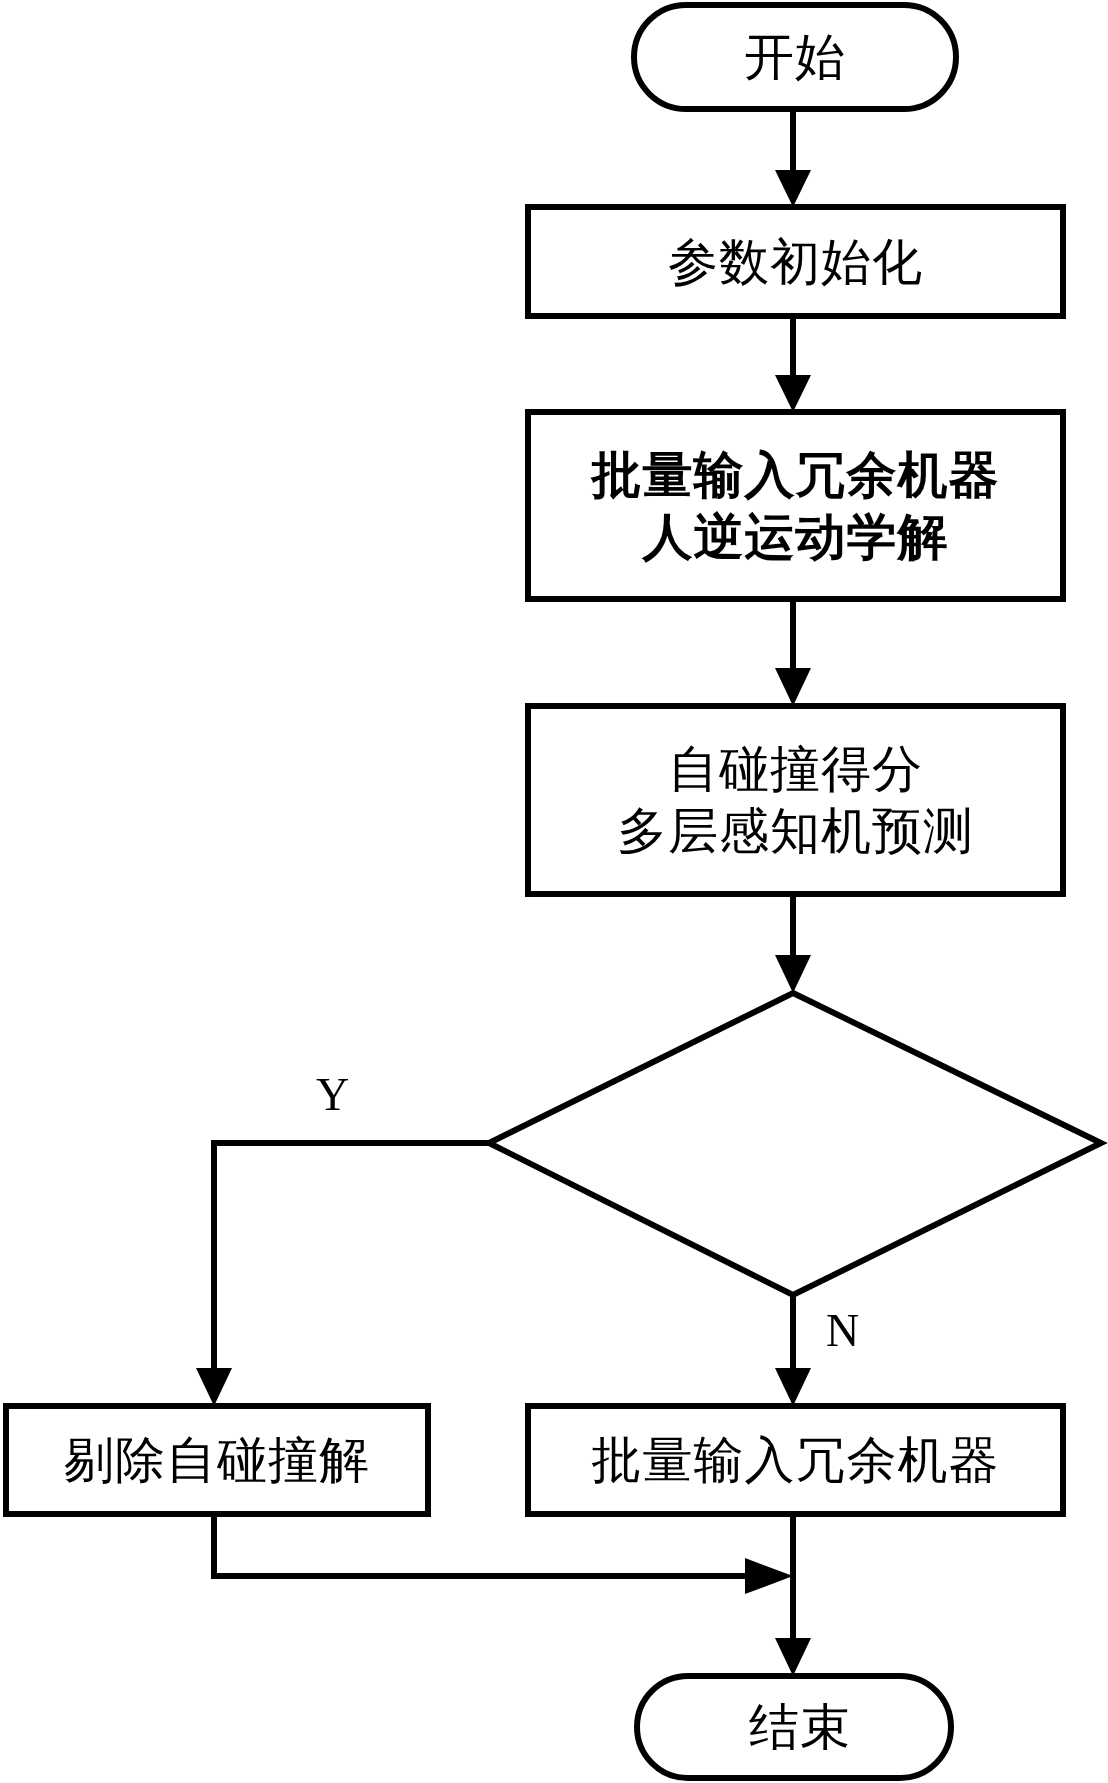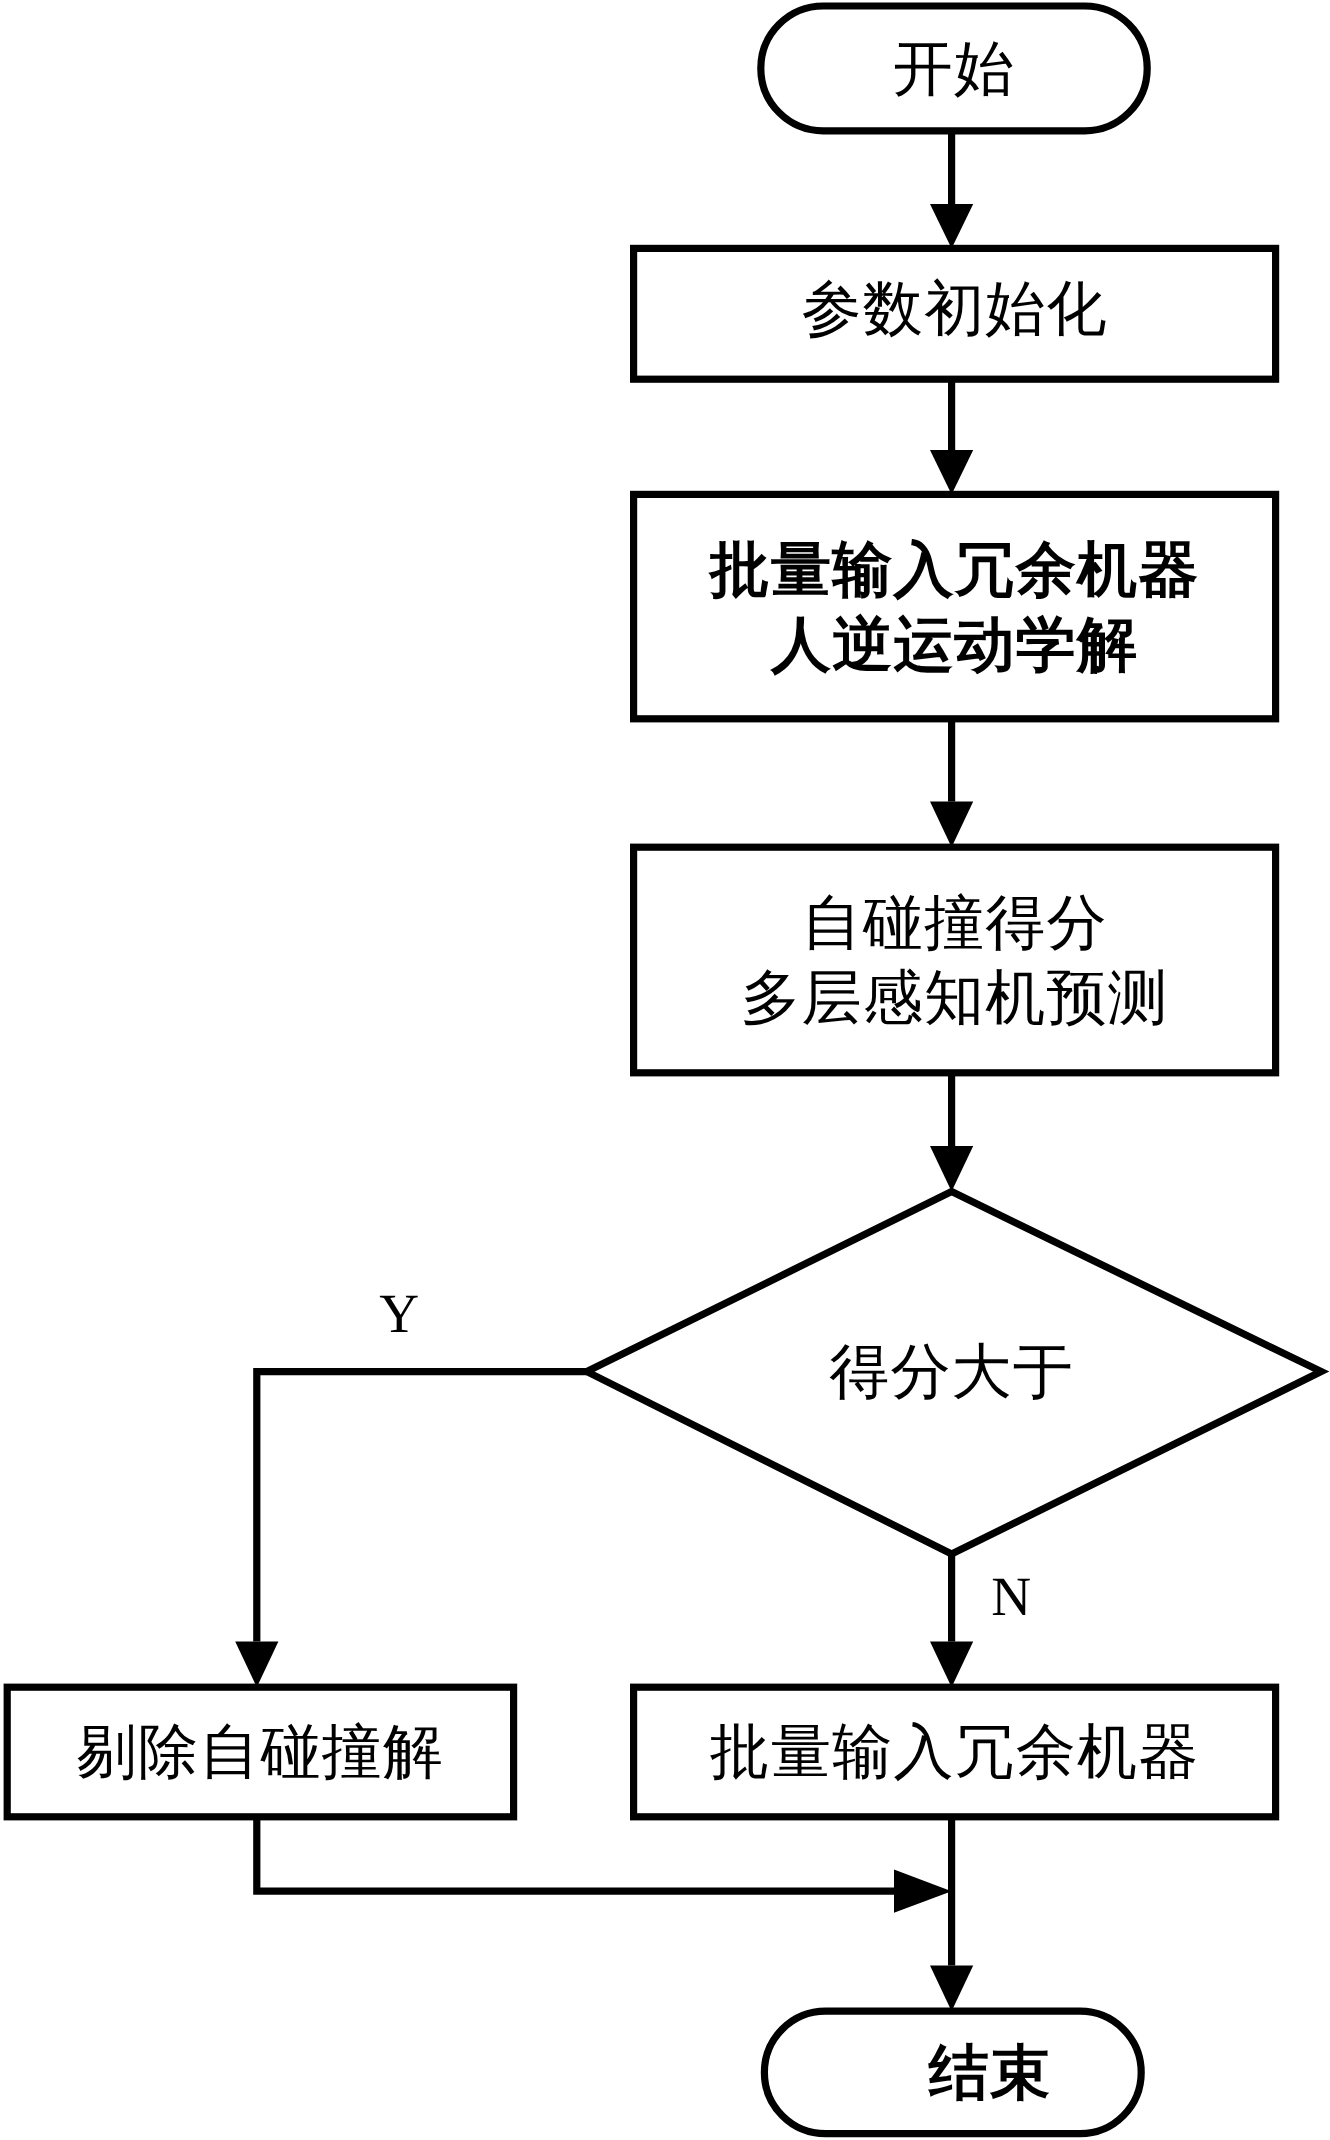--- a/index.html
+++ b/index.html
@@ -53,44 +53,43 @@
     <polygon points="775,1368 811,1368 793,1406"></polygon>
     <polygon points="745,1558 745,1594 793,1576"></polygon>
     <polygon points="775,1638 811,1638 793,1676"></polygon>
   </g>
 </svg>
 
 <div class="node-text" style="left:634px;top:5px;width:322px;height:104px;">
   <span>开始</span>
 </div>
 
-<div class="node-text" style="left:528px;top:207px;width:535px;height:109px;font-family:Liberation Mono, monospace;">
+<div class="node-text" style="left:528px;top:207px;width:535px;height:109px;">
   <span>参数初始化</span>
 </div>
 
 <div class="node-text" style="left:528px;top:412px;width:535px;height:187px;font-weight:bold;">
   <span>批量输入冗余机器</span>
   <span>人逆运动学解</span>
 </div>
 
 <div class="node-text" style="left:528px;top:706px;width:535px;height:188px;">
   <span>自碰撞得分</span>
   <span>多层感知机预测</span>
 </div>
 
 <div class="node-text" style="left:560px;top:1050px;width:466px;height:186px;">
-  <span>得分大于</span>
 </div>
 
 <div class="label" style="left:316px;top:1068px;">Y</div>
 <div class="label" style="left:826px;top:1304px;">N</div>
 
 <div class="node-text" style="left:6px;top:1406px;width:422px;height:108px;">
   <span>剔除自碰撞解</span>
 </div>
 
 <div class="node-text" style="left:528px;top:1406px;width:535px;height:108px;">
   <span>批量输入冗余机器</span>
 </div>
 
-<div class="node-text" style="left:668px;top:1676px;width:314px;height:102px;font-weight:bold;">
+<div class="node-text" style="left:643px;top:1676px;width:314px;height:102px;">
   <span>结束</span>
 </div>
 
 </body></html>

